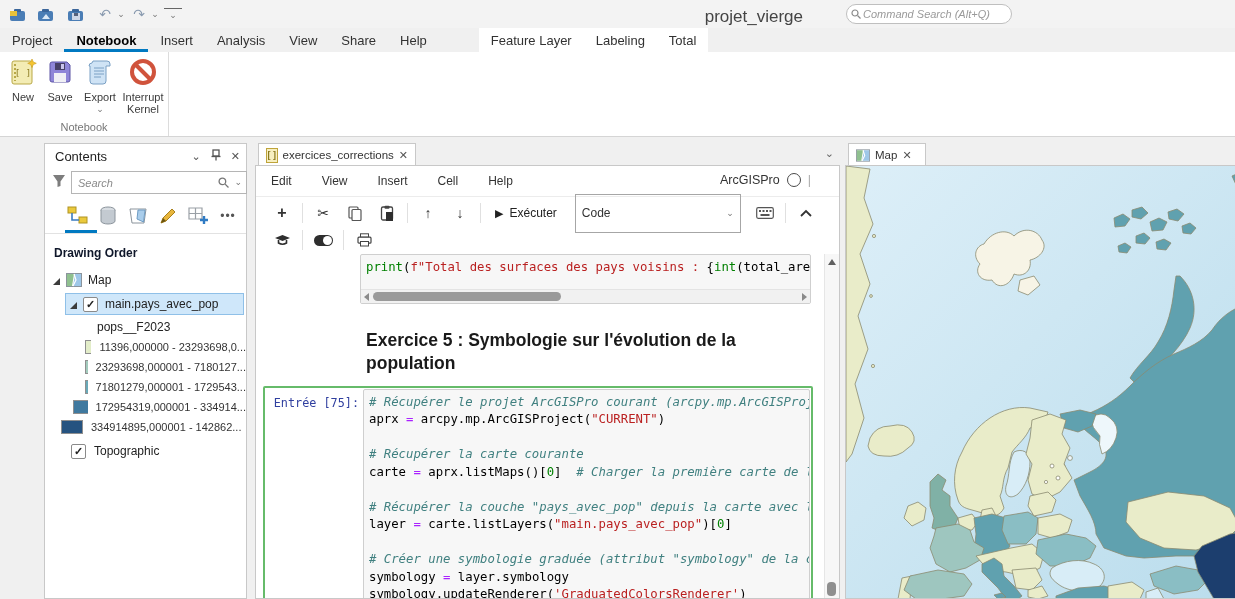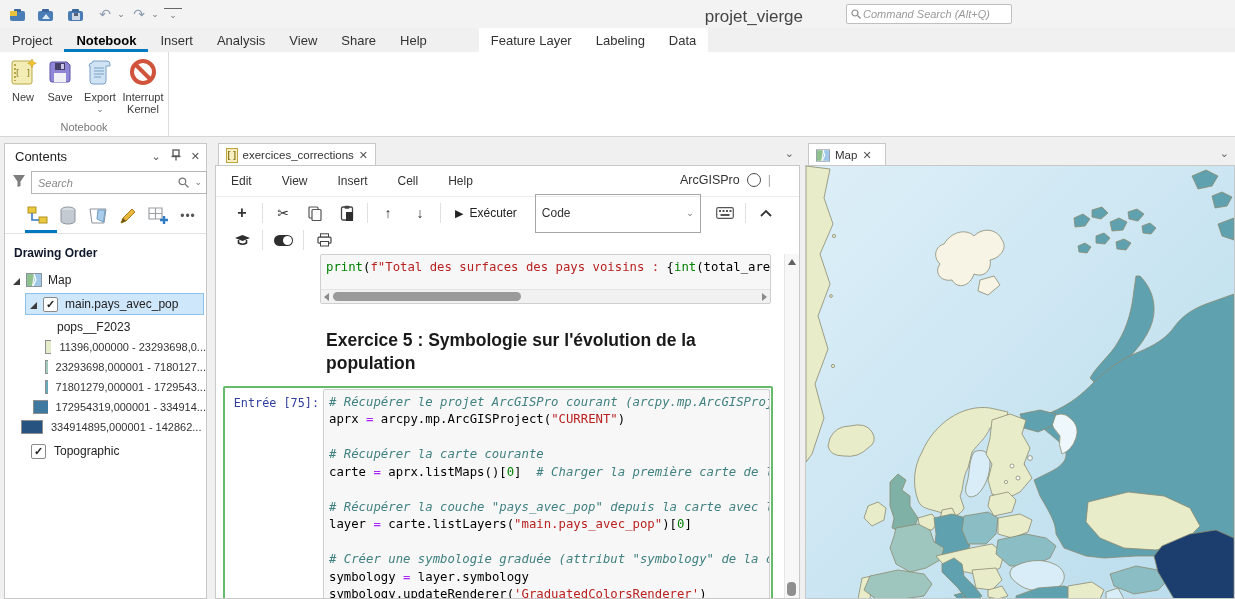--- a/index.html
+++ b/index.html
@@ -3,36 +3,36 @@
 <meta charset="utf-8">
 <style>
   html,body{margin:0;padding:0;background:#e9e9e9;}
   .app{position:relative;width:1235px;height:599px;background:#f0f0f0;font-family:"Liberation Sans",sans-serif;overflow:hidden;color:#333;}
   
   .qat{position:absolute;left:0;top:0;width:100%;height:28px;background:#f3f3f3;}
   .qat .qicon{position:absolute;top:5px;width:18px;height:18px;display:flex;align-items:center;justify-content:center;}
   .glyph{font-size:14px;color:#8a9bb0;}
   .caret{font-size:9px;color:#777;line-height:1;}
   .win-title{position:absolute;top:7px;right:432px;font-size:17px;color:#444;}
-  .cmd-search{position:absolute;left:846px;top:4px;width:160px;height:18px;border:1px solid #bfbfbf;border-radius:2px;background:#fff;display:flex;align-items:center;padding-left:4px;}
+  .cmd-search{position:absolute;left:846px;top:4px;width:160px;height:18px;border:1px solid #bfbfbf;border-radius:10px;background:#fff;display:flex;align-items:center;padding-left:4px;}
   .cmd-search input{border:none;outline:none;flex:1;font-size:11px;font-style:italic;color:#555;font-family:"Liberation Sans",sans-serif;background:transparent;min-width:0;}
   .cmd-search input::placeholder{color:#9a9a9a;font-style:italic;}
   
   .ribbon-tabs{position:absolute;left:0;top:28px;width:100%;height:24px;display:flex;align-items:flex-end;}
   .rtab{font-size:13px;color:#323232;padding:3px 12px 4px 12px;cursor:default;}
   .rtab.active{font-weight:bold;border-bottom:3px solid #0079c1;padding-bottom:1px;color:#000;}
   .ctx-group{display:flex;background:#fff;margin-left:40px;height:24px;align-items:flex-end;}
   
   .ribbon-body{position:absolute;left:0;top:52px;width:100%;height:84px;background:#fff;border-bottom:1px solid #d5d5d5;}
   .rgroup{position:absolute;left:0;top:0;width:168px;height:84px;border-right:1px solid #dcdcdc;}
   .rbtn{position:absolute;top:4px;text-align:center;font-size:11px;color:#3c3c3c;line-height:12px;}
   .rbtn .ric{height:32px;display:flex;align-items:center;justify-content:center;margin-bottom:3px;}
   .grp-label{position:absolute;left:0;bottom:3px;width:168px;text-align:center;font-size:11px;color:#777;}
   
-  .pane{position:absolute;top:143px;bottom:0;}
+  .pane{position:absolute;top:143px;bottom:0;margin-left:40px;}
   .doc-tabbar{position:absolute;left:0;top:0;height:22px;width:100%;}
   .doc-tab{position:absolute;left:3px;top:0;height:22px;background:#fff;border:1px solid #c8c8c8;border-bottom:none;display:flex;align-items:center;padding:0 7px;font-size:11.5px;color:#333;gap:5px;}
   .pane-chevron{position:absolute;right:6px;top:4px;font-size:11px;color:#666;}
   .doc-body{position:absolute;left:0;top:22px;right:0;bottom:0;background:#fff;border:1px solid #c8c8c8;overflow:hidden;}
   .closex{color:#555;font-size:11px;}
   
   #contents{left:4px;width:201px;background:#fff;border:1px solid #c8c8c8;top:143px;}
   .cts-header{position:relative;height:26px;}
   .cts-title{position:absolute;left:10px;top:5px;font-size:13px;color:#222;}
   .cts-hicons{position:absolute;right:6px;top:5px;display:flex;gap:10px;font-size:11px;color:#555;align-items:center;}
@@ -153,21 +153,21 @@
     <span class="rtab">Project</span>
     <span class="rtab active">Notebook</span>
     <span class="rtab">Insert</span>
     <span class="rtab">Analysis</span>
     <span class="rtab">View</span>
     <span class="rtab">Share</span>
     <span class="rtab">Help</span>
     <div class="ctx-group">
       <span class="rtab">Feature Layer</span>
       <span class="rtab">Labeling</span>
-      <span class="rtab">Data</span>
+      <span class="rtab">Total</span>
     </div>
   </div>
 
   <div class="ribbon-body">
     <div class="rgroup">
       <div class="rbtn" style="left:6px;width:34px">
         <div class="ric">
           <svg width="30" height="30" viewBox="0 0 30 30">
               <rect x="4" y="4" width="20" height="23" rx="2" fill="#f3ecb4" stroke="#b9a847"></rect>
               <line x1="7" y1="7" x2="7" y2="24" stroke="#b9a847" stroke-width="2" stroke-dasharray="2 2"></line>

